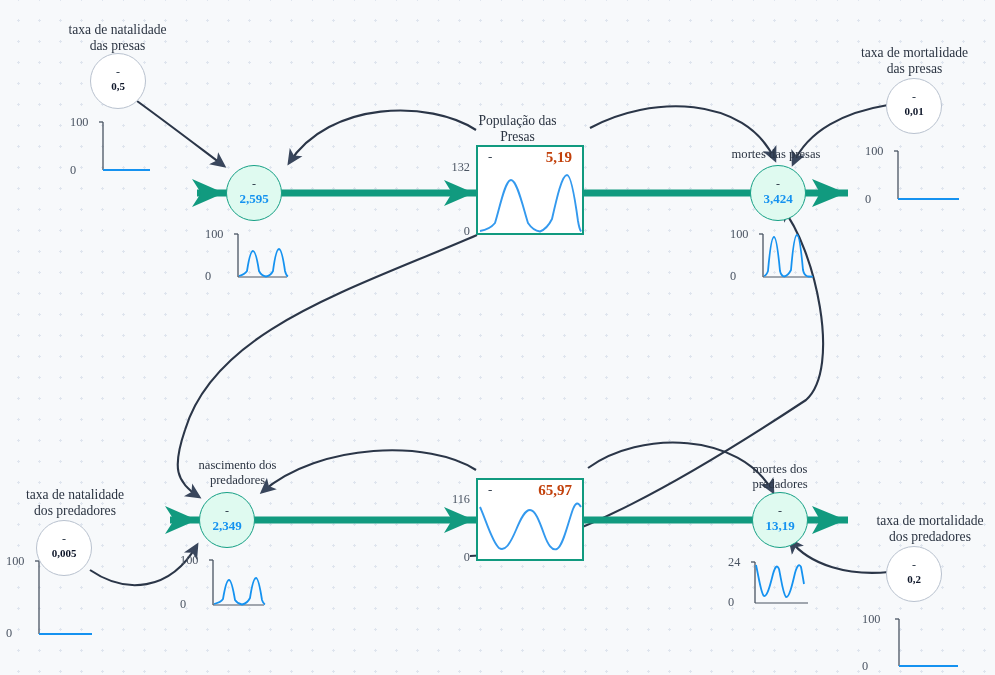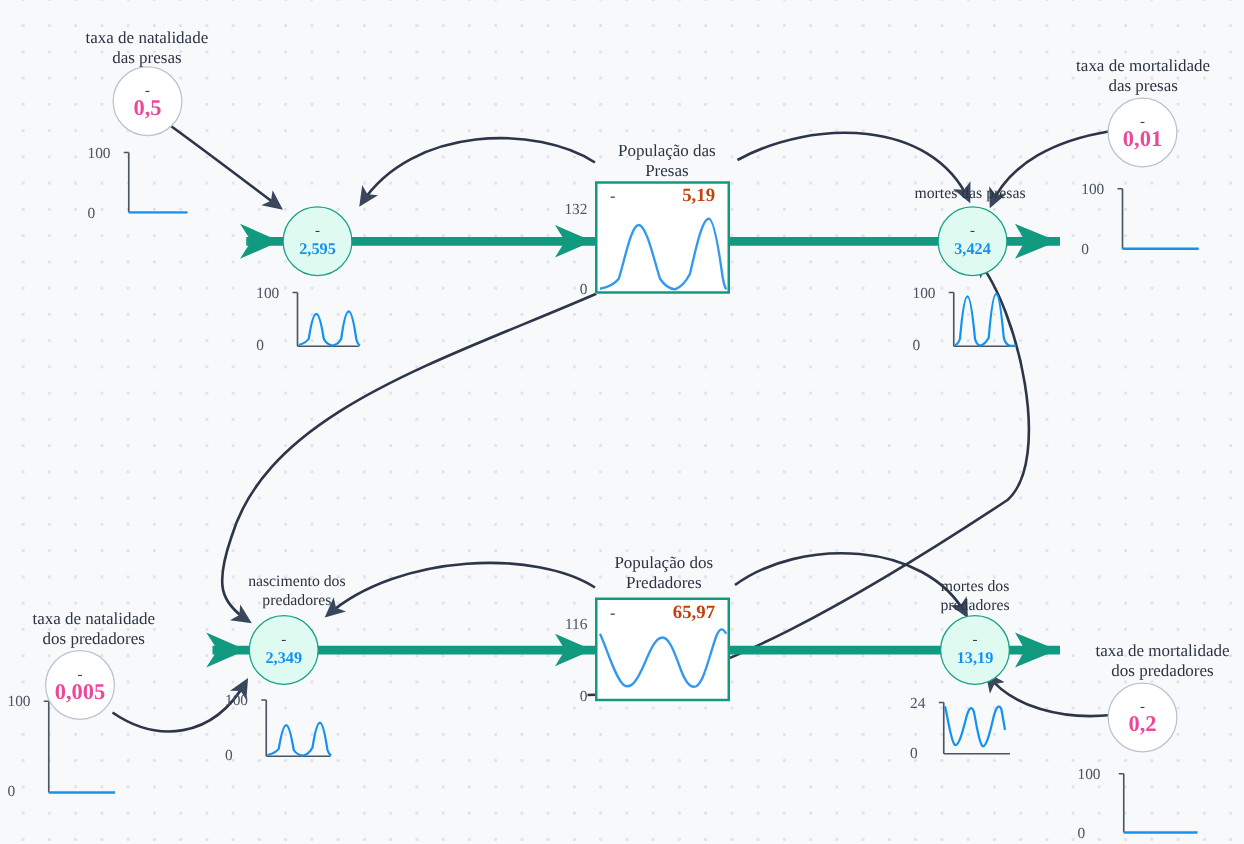--- a/index.html
+++ b/index.html
@@ -42,22 +42,22 @@
     align-items: center;
     justify-content: center;
   }
   .conv .dash, .flow .dash {
     color: #2f3b4a;
     font-size: 12px;
     line-height: 9px;
     height: 11px;
   }
   .conv .val {
-    color: #ec4899;
-    font-size: 18px;
+    color: #0f172a;
+    font-size: 11px;
     font-weight: 600;
     line-height: 15px;
   }
 
   
   .flow {
     position: absolute;
     width: 56px;
     height: 56px;
     border-radius: 50%;
@@ -222,21 +222,21 @@
     <span class="axbot" style="left:0px; top:42px; width:28px;">0</span>
     <svg width="110" height="56">
       <path d="M33,6 L33,49" stroke="#4a5462" stroke-width="1.3" fill="none"></path>
       <path d="M29,6 L33,6" stroke="#4a5462" stroke-width="1.3" fill="none"></path>
       <path d="M33,49 L82,49" stroke="#4a5462" stroke-width="1.1" fill="none"></path>
       <path d="M34,48 C38,47 40,46 42,43 C44,30 46,23 48,23 C50,23 52,30 54,43 C56,47 58,48 61,48.5
                C64,48 66,47 68,43 C70,28 72,21 74,21 C76,21 78,29 80,43 C81,47 82,48 83,48.5" stroke="#1592f0" stroke-width="1.8" fill="none"></path>
     </svg>
   </div>
 
-  <div class="lbl big" style="left:456px; top:113px; width:155px;">
+  <div class="lbl big" style="left:440px; top:113px; width:155px;">
     <div>População das</div>
     <div>Presas</div>
   </div>
   <div class="stock" style="left:476px; top:145px; width:108px; height:90px;">
     <div class="hdr">
       <span class="dash">-</span>
       <span class="val">5,19</span>
     </div>
     <svg class="spark" width="104" height="86">
       <path d="M2,84 C8,83 13,81 17,76 C22,60 27,33 33,33 C39,33 45,60 50,76 C54,82 58,84 62,84.5
@@ -318,24 +318,20 @@
     <span class="axbot" style="left:0px; top:44px; width:28px;">0</span>
     <svg width="110" height="58">
       <path d="M33,6 L33,51" stroke="#4a5462" stroke-width="1.3" fill="none"></path>
       <path d="M29,6 L33,6" stroke="#4a5462" stroke-width="1.3" fill="none"></path>
       <path d="M33,51 L84,51" stroke="#4a5462" stroke-width="1.1" fill="none"></path>
       <path d="M34,50 C38,49 41,48 43,45 C45,33 47,26 49,26 C51,26 53,34 55,46 C57,49 59,50 62,50.5
                C65,50 68,48 70,44 C72,31 74,24 76,24 C78,24 80,33 82,46 C83,49 84,50 85,50.5" stroke="#1592f0" stroke-width="1.8" fill="none"></path>
     </svg>
   </div>
 
-  <div class="lbl big" style="left:452px; top:442px; width:158px;">
-    <div>População dos</div>
-    <div>Predadores</div>
-  </div>
   <div class="stock" style="left:476px; top:478px; width:108px; height:83px;">
     <div class="hdr">
       <span class="dash">-</span>
       <span class="val">65,97</span>
     </div>
     <svg class="spark" width="104" height="79">
       <path d="M2,27 C8,40 14,62 21,68 C27,72 32,64 38,50 C43,38 47,30 52,30 C57,30 61,40 66,54
                C70,65 74,71 79,69 C85,66 89,46 95,29 C98,22 100,22 103,27" stroke="#3399ee" stroke-width="1.9" fill="none"></path>
     </svg>
   </div>

